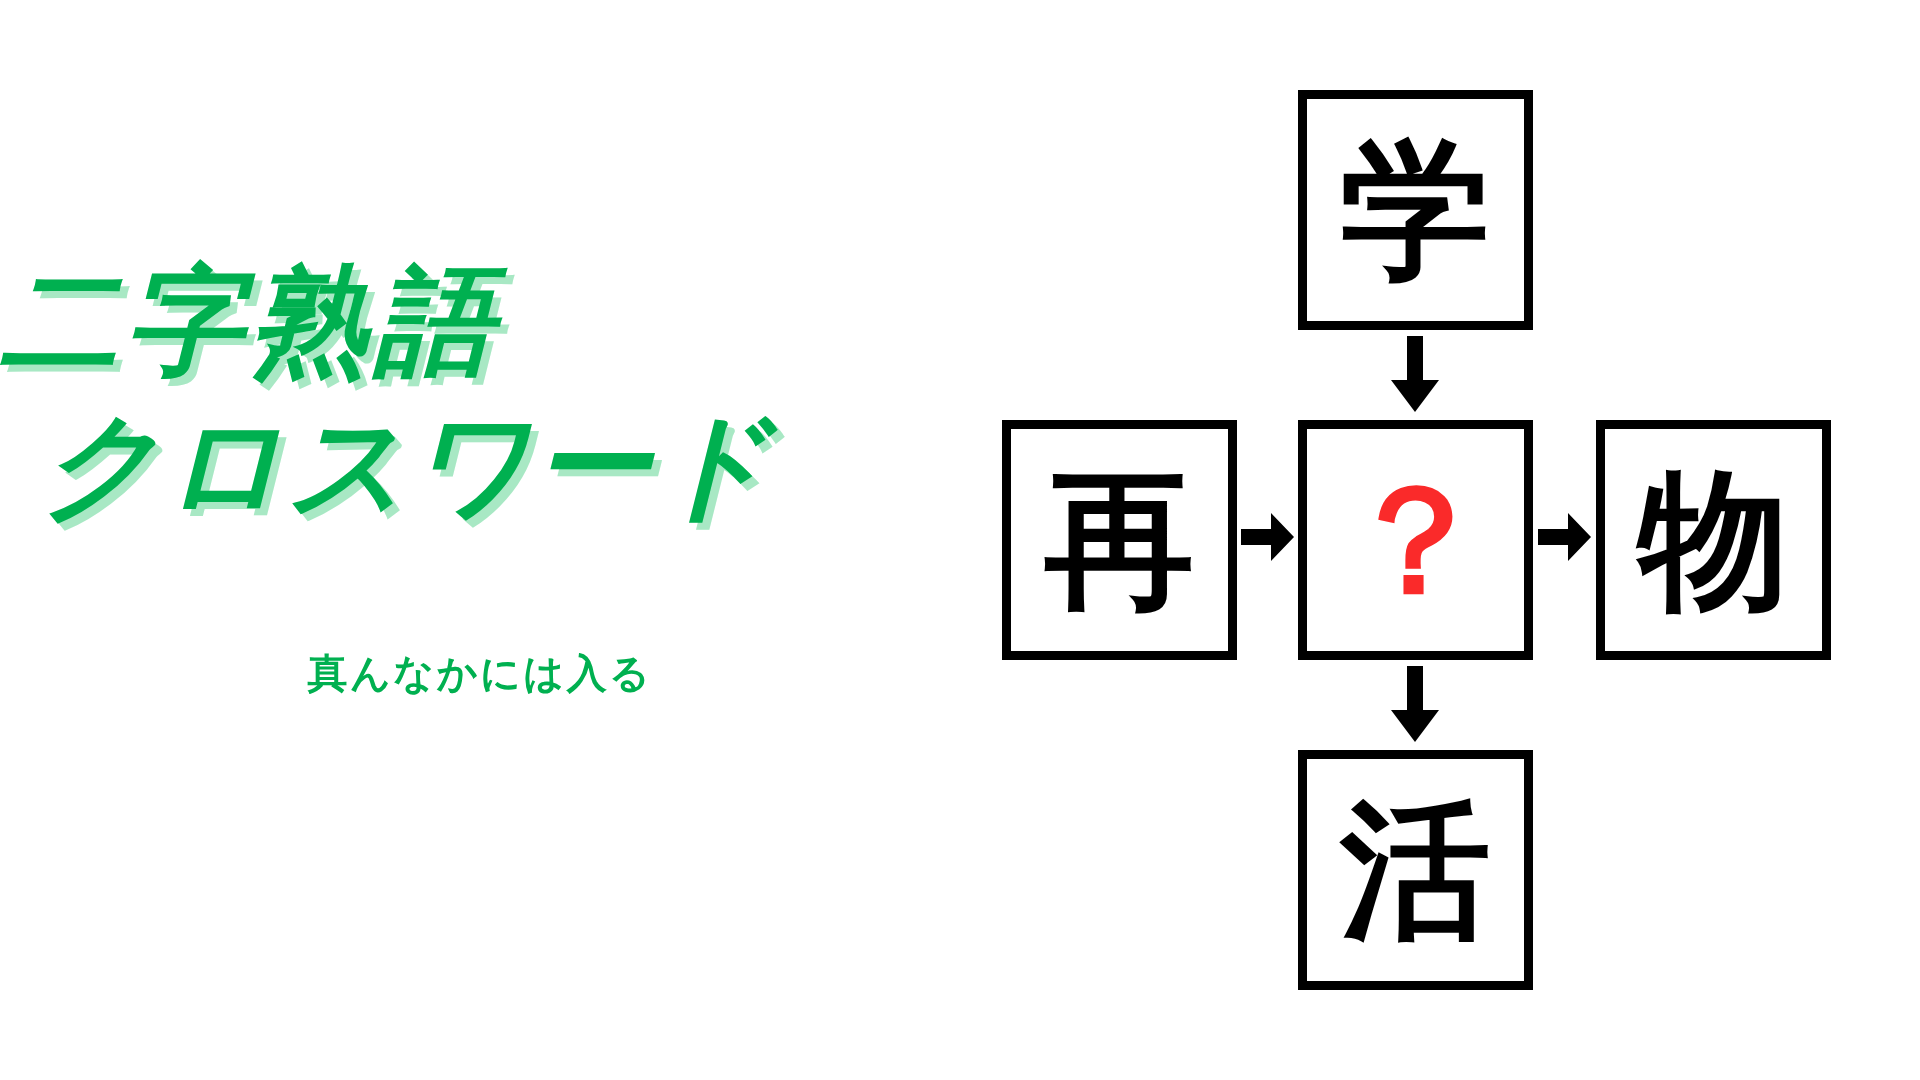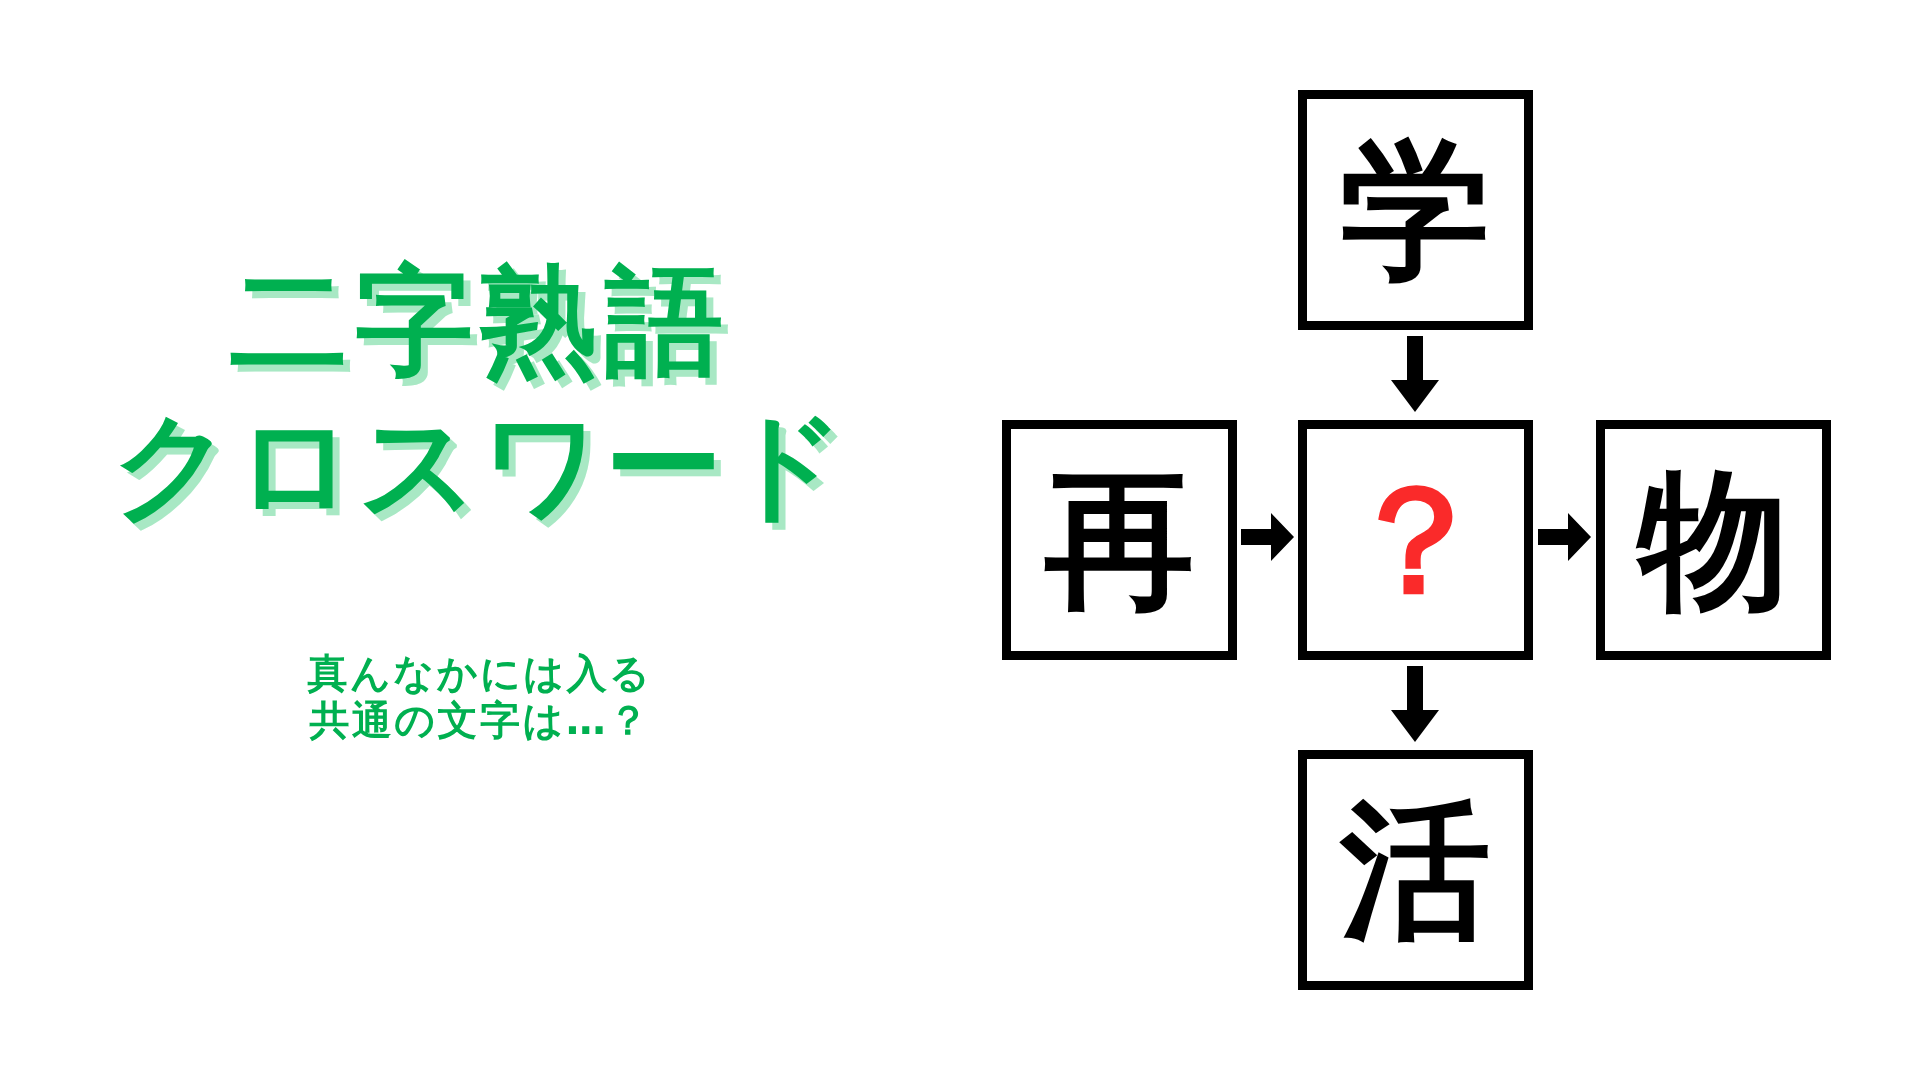--- a/index.html
+++ b/index.html
@@ -16,33 +16,35 @@
     height: 1080px;
     background: #ffffff;
   }
 
   
   .title-block {
     position: absolute;
     left: 0px;
     top: 250px;
     width: 960px;
-    text-align: center;
+    text-align: left;
+    font-style: italic;
   }
   .title-line {
     font-size: 118px;
     font-weight: 700;
     line-height: 1.22;
     letter-spacing: 0.06em;
     color: #00b050;
     white-space: nowrap;
     text-shadow: 7px 7px 0 #a8e8c4;
   }
   .title-line.l2 {
     letter-spacing: 0.02em;
+    margin-left: 40px;
   }
 
   .subtitle-block {
     position: absolute;
     left: 0px;
     top: 650px;
     width: 960px;
     text-align: center;
   }
   .subtitle-line {
@@ -112,21 +114,20 @@
 
 <div class="stage">
 
   <div class="title-block">
     <div class="title-line l1">二字熟語</div>
     <div class="title-line l2">クロスワード</div>
   </div>
 
   <div class="subtitle-block">
     <div class="subtitle-line">真んなかには入る</div>
-    <div class="subtitle-line">共通の文字は…？</div>
   </div>
 
   <div class="puzzle">
 
     <div class="cell cell-top">
       <span class="glyph">学</span>
     </div>
 
     <div class="cell cell-left">
       <span class="glyph">再</span>

